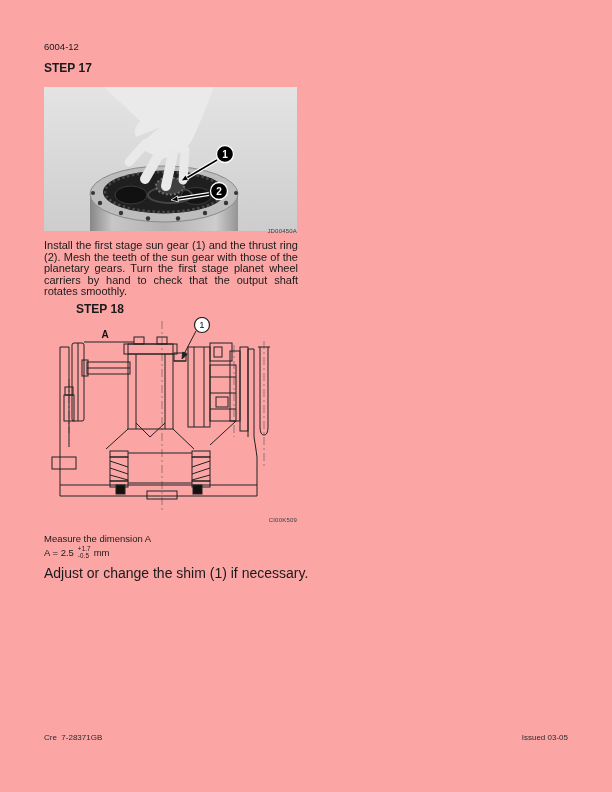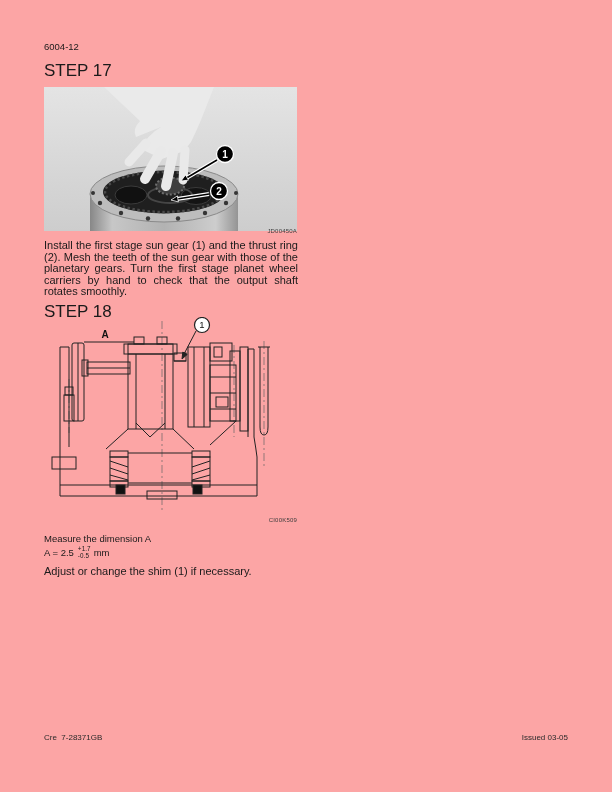--- a/index.html
+++ b/index.html
@@ -2,34 +2,34 @@
 <html><head>
 <meta charset="utf-8">
 <style>
   html,body{margin:0;padding:0;background:#ffffff;}
   #page{
     position:relative;width:612px;height:792px;background:#fca5a5;
     font-family:"Liberation Sans", sans-serif;color:#1a1a1a;overflow:hidden;
   }
   .abs{position:absolute;}
   .page-code{left:44px;top:41px;font-size:9.5px;}
-  .step-title{left:44px;font-size:17px;font-weight:normal;}
+  .step-title{left:44px;font-size:12px;font-weight:bold;}
   #step17-title{top:61px;}
-  #step18-title{top:302px;}
+  #step18-title{top:302px;margin-left:32px;}
   #photo-fig{left:44px;top:87px;width:253px;height:144px;}
   #photo-fig svg{display:block;}
   .fig-caption{width:253px;left:44px;text-align:right;font-size:6px;color:#3c3c3c;letter-spacing:.2px;}
   #photo-caption{top:228px;}
   #draw-caption{top:517px;}
   #step17-body{left:44px;top:229px;width:254px;font-size:11px;line-height:11.6px;text-align:justify;}
   #draw-fig{left:44px;top:317px;width:253px;height:200px;}
   #measure-line{left:44px;top:533px;font-size:9.5px;text-align:center;}
   #formula-line{left:44px;top:546px;font-size:9.5px;display:flex;align-items:center;}
   .tol-stack{display:inline-flex;flex-direction:column;font-size:6.3px;line-height:6.6px;margin:0 3px 0 4px;letter-spacing:.1px;}
-  #adjust-line{left:44px;top:565px;font-size:11px;}
+  #adjust-line{left:44px;top:565px;font-size:14px;}
   .footer{top:733px;font-size:8px;color:#2a2a2a;white-space:pre;}
   #footer-left{left:44px;}
   #footer-right{right:44px;text-align:right;}
   svg text{font-family:"Liberation Sans", sans-serif;}
 </style>
 </head>
 <body>
 
 <div id="page">
 

